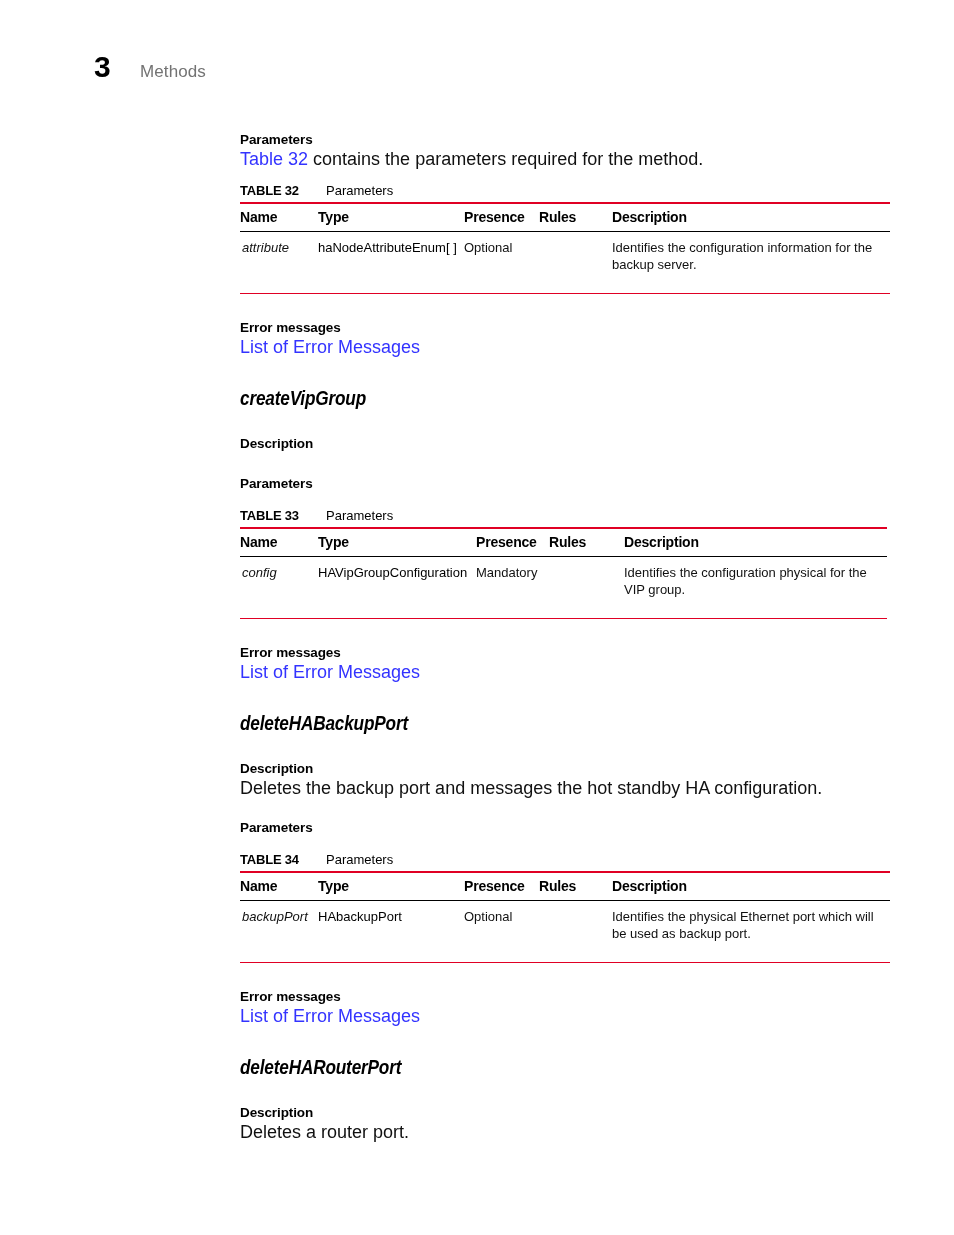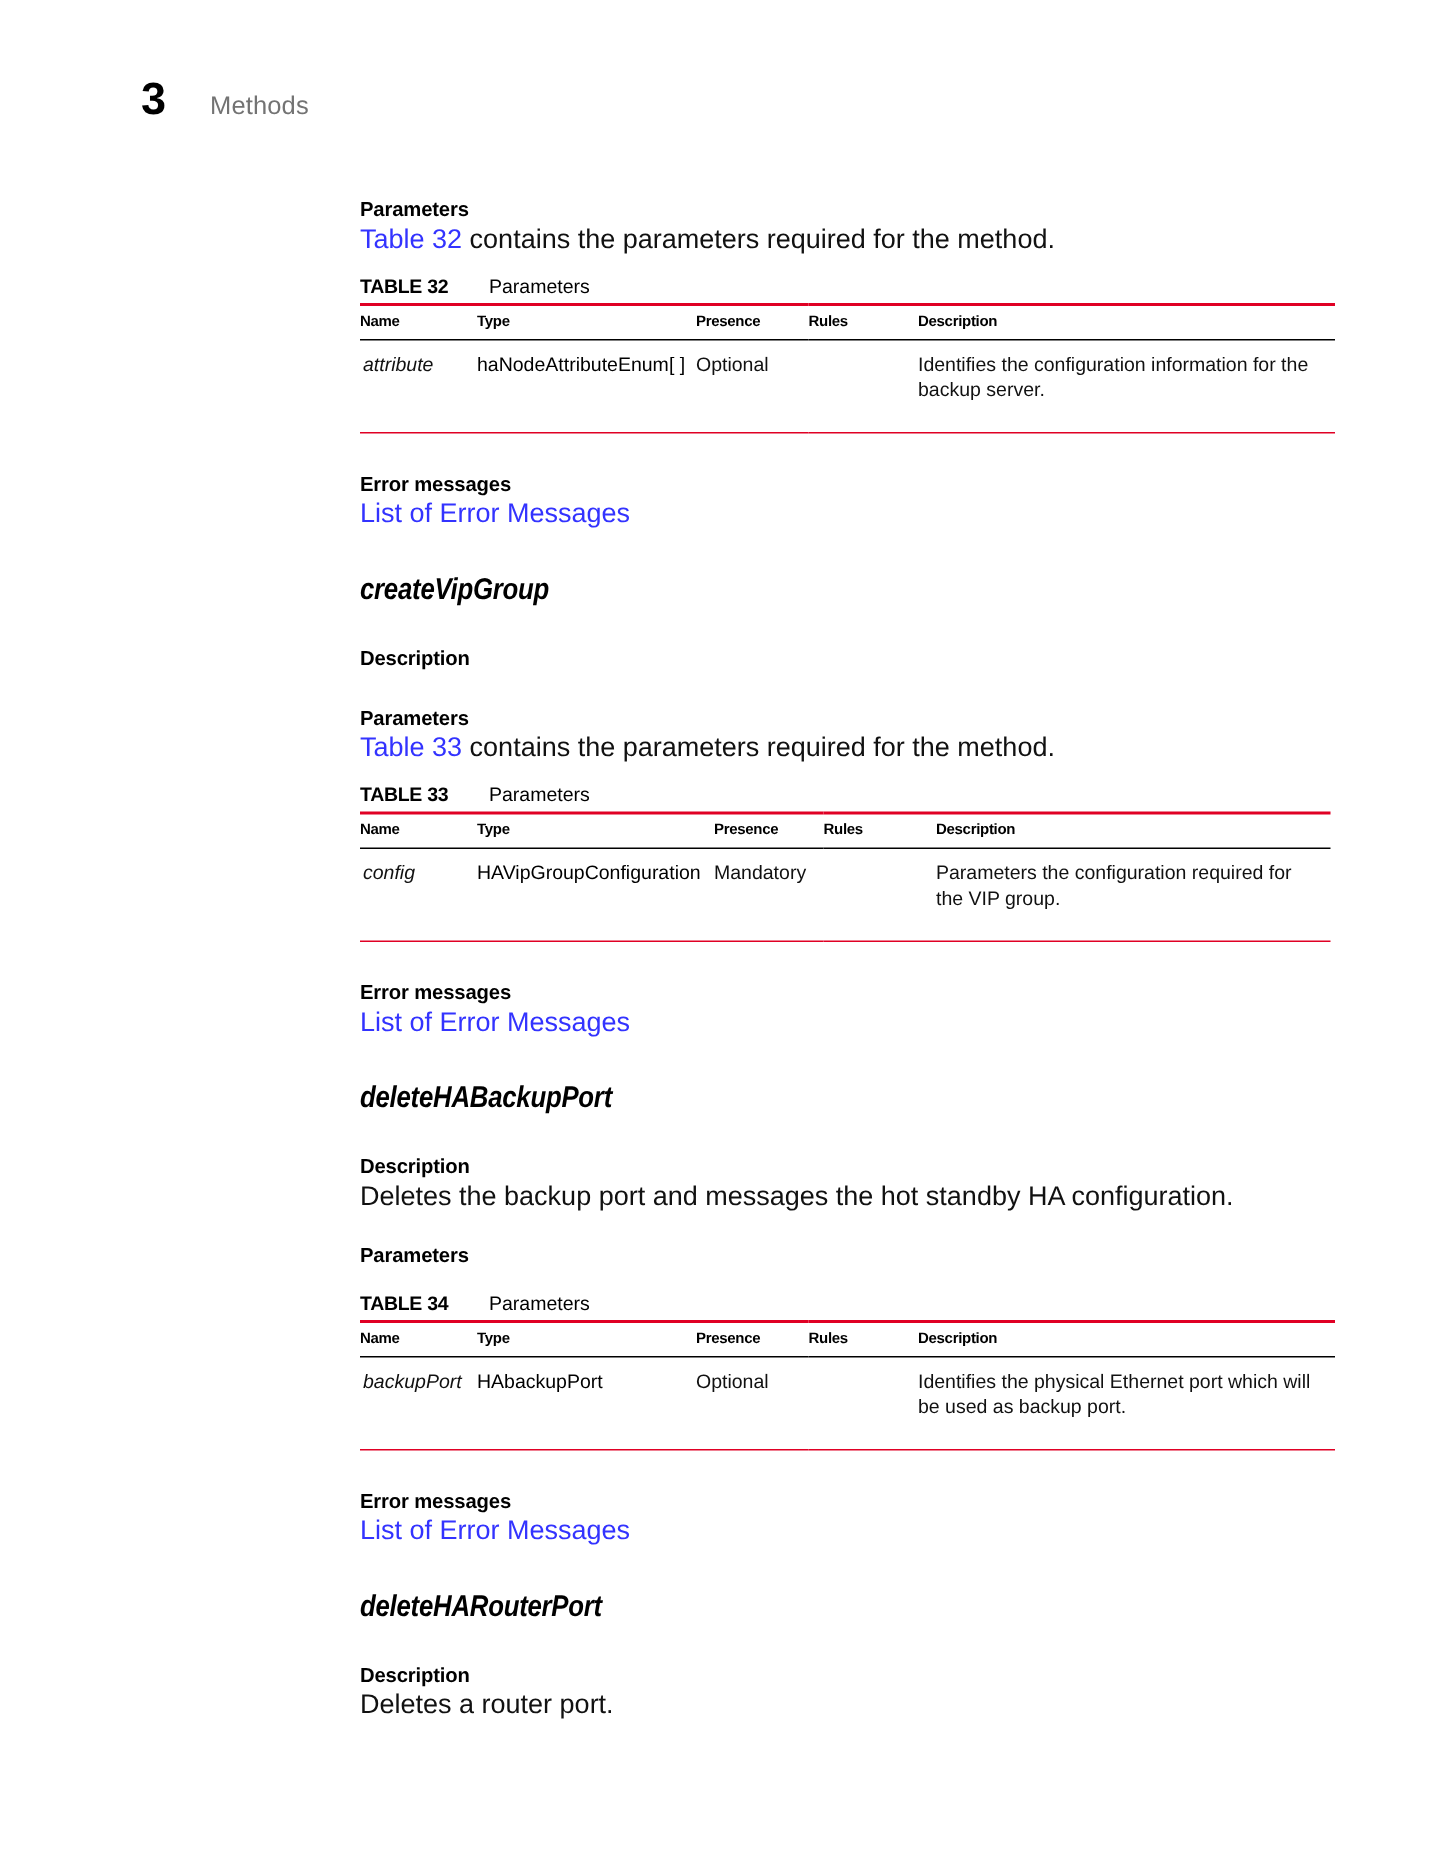--- a/index.html
+++ b/index.html
@@ -97,21 +97,21 @@
 
   table.params {
     border-collapse: collapse;
     width: 650px;
     table-layout: fixed;
   }
   table.params.narrow { width: 647px; }
 
   table.params thead th {
     text-align: left;
-    font-size: 10px;
+    font-size: 14px;
     font-weight: bold;
     letter-spacing: -0.2px;
     padding: 5px 0 6px 0;
     border-top: 2.5px solid #e00024;
     border-bottom: 1.6px solid #000000;
     vertical-align: bottom;
   }
   table.params tbody td {
     font-size: 13px;
     vertical-align: top;
@@ -202,21 +202,20 @@
   <div class="block">
     <h2 class="method">createVipGroup</h2>
 
     <div class="sp-26"></div>
 
     <h3 class="subhead">Description</h3>
 
     <div class="sp-22"></div>
 
     <h3 class="subhead">Parameters</h3>
-    <p class="body"><span class="xref">Table 33</span><span> contains the parameters required for the method.</span></p>
 
     <div class="sp-14"></div>
 
     <div class="table-caption">
       <span class="tbl-label">TABLE 33</span>
       <span class="tbl-title">Parameters</span>
     </div>
 
     <table class="params narrow cols-b">
       <colgroup>
@@ -234,21 +233,21 @@
           <th>Rules</th>
           <th>Description</th>
         </tr>
       </thead>
       <tbody>
         <tr>
           <td class="c-name">config</td>
           <td><span class="type-link">HAVipGroupConfiguration</span><span class="type-suffix"></span></td>
           <td>Mandatory</td>
           <td></td>
-          <td>Parameters the configuration required for the VIP group.</td>
+          <td>Identifies the configuration physical for the VIP group.</td>
         </tr>
       </tbody>
     </table>
 
     <div class="sp-26"></div>
 
     <h3 class="subhead">Error messages</h3>
     <p class="body"><span class="xref">List of Error Messages</span></p>
   </div>
 

